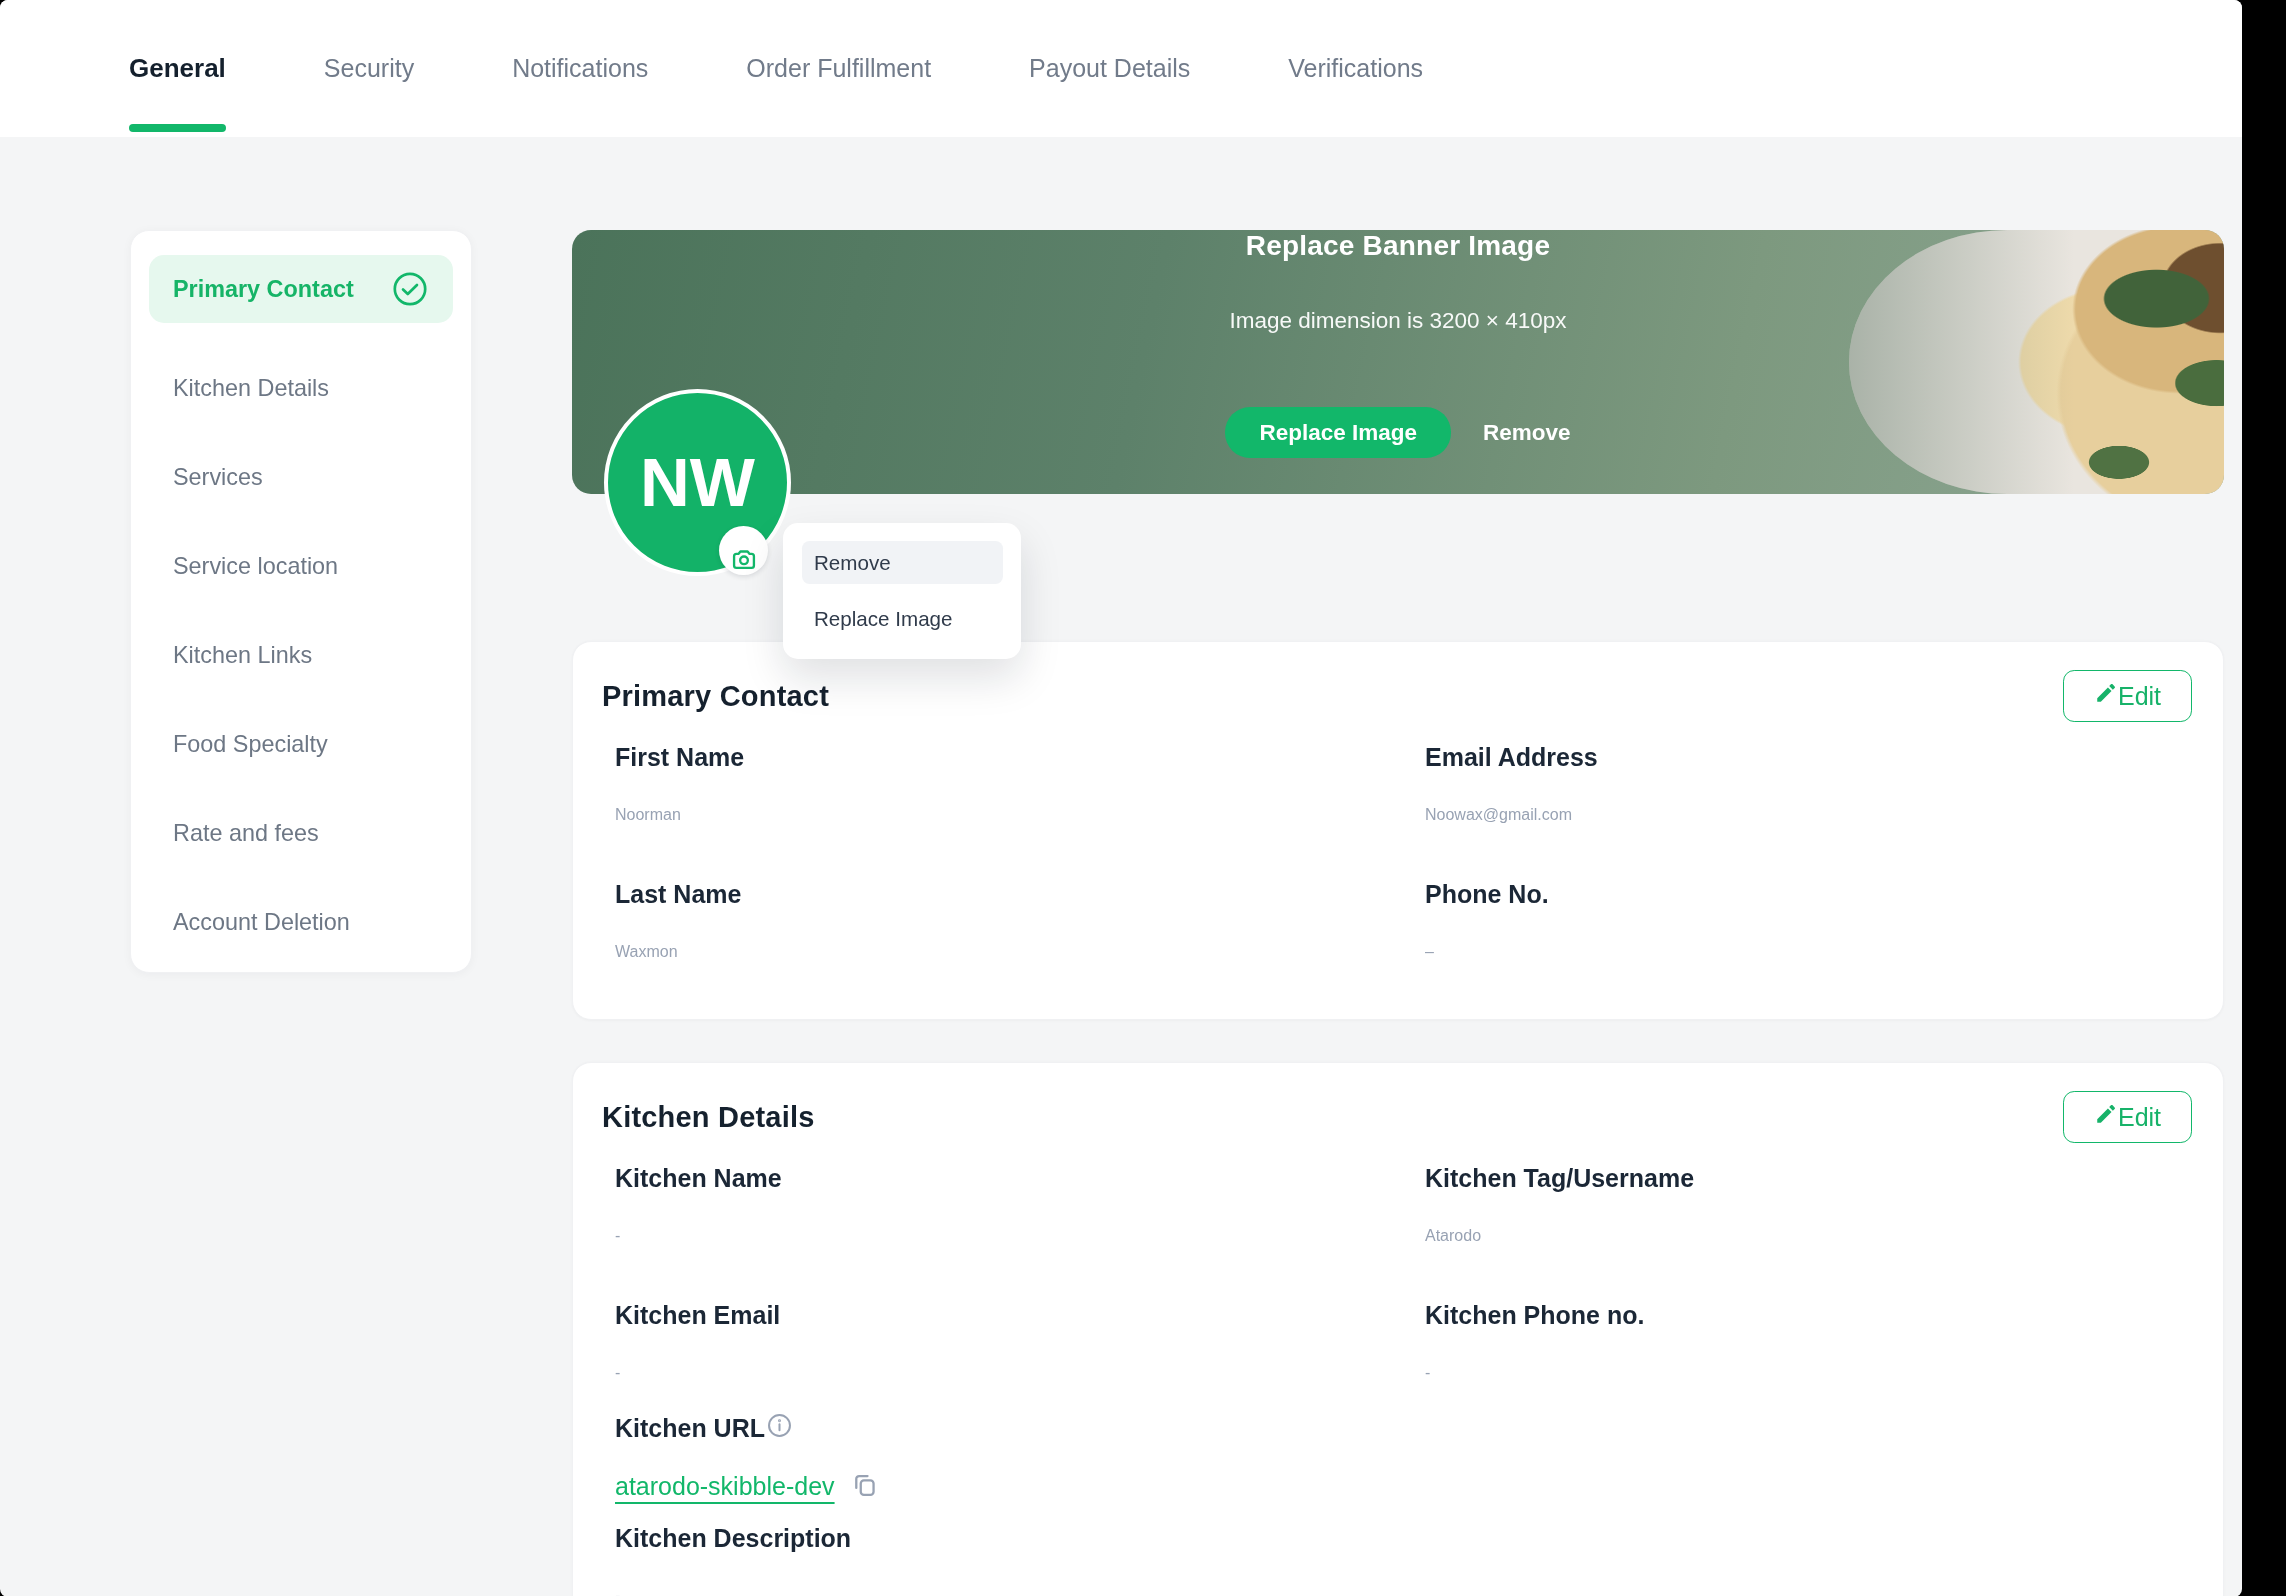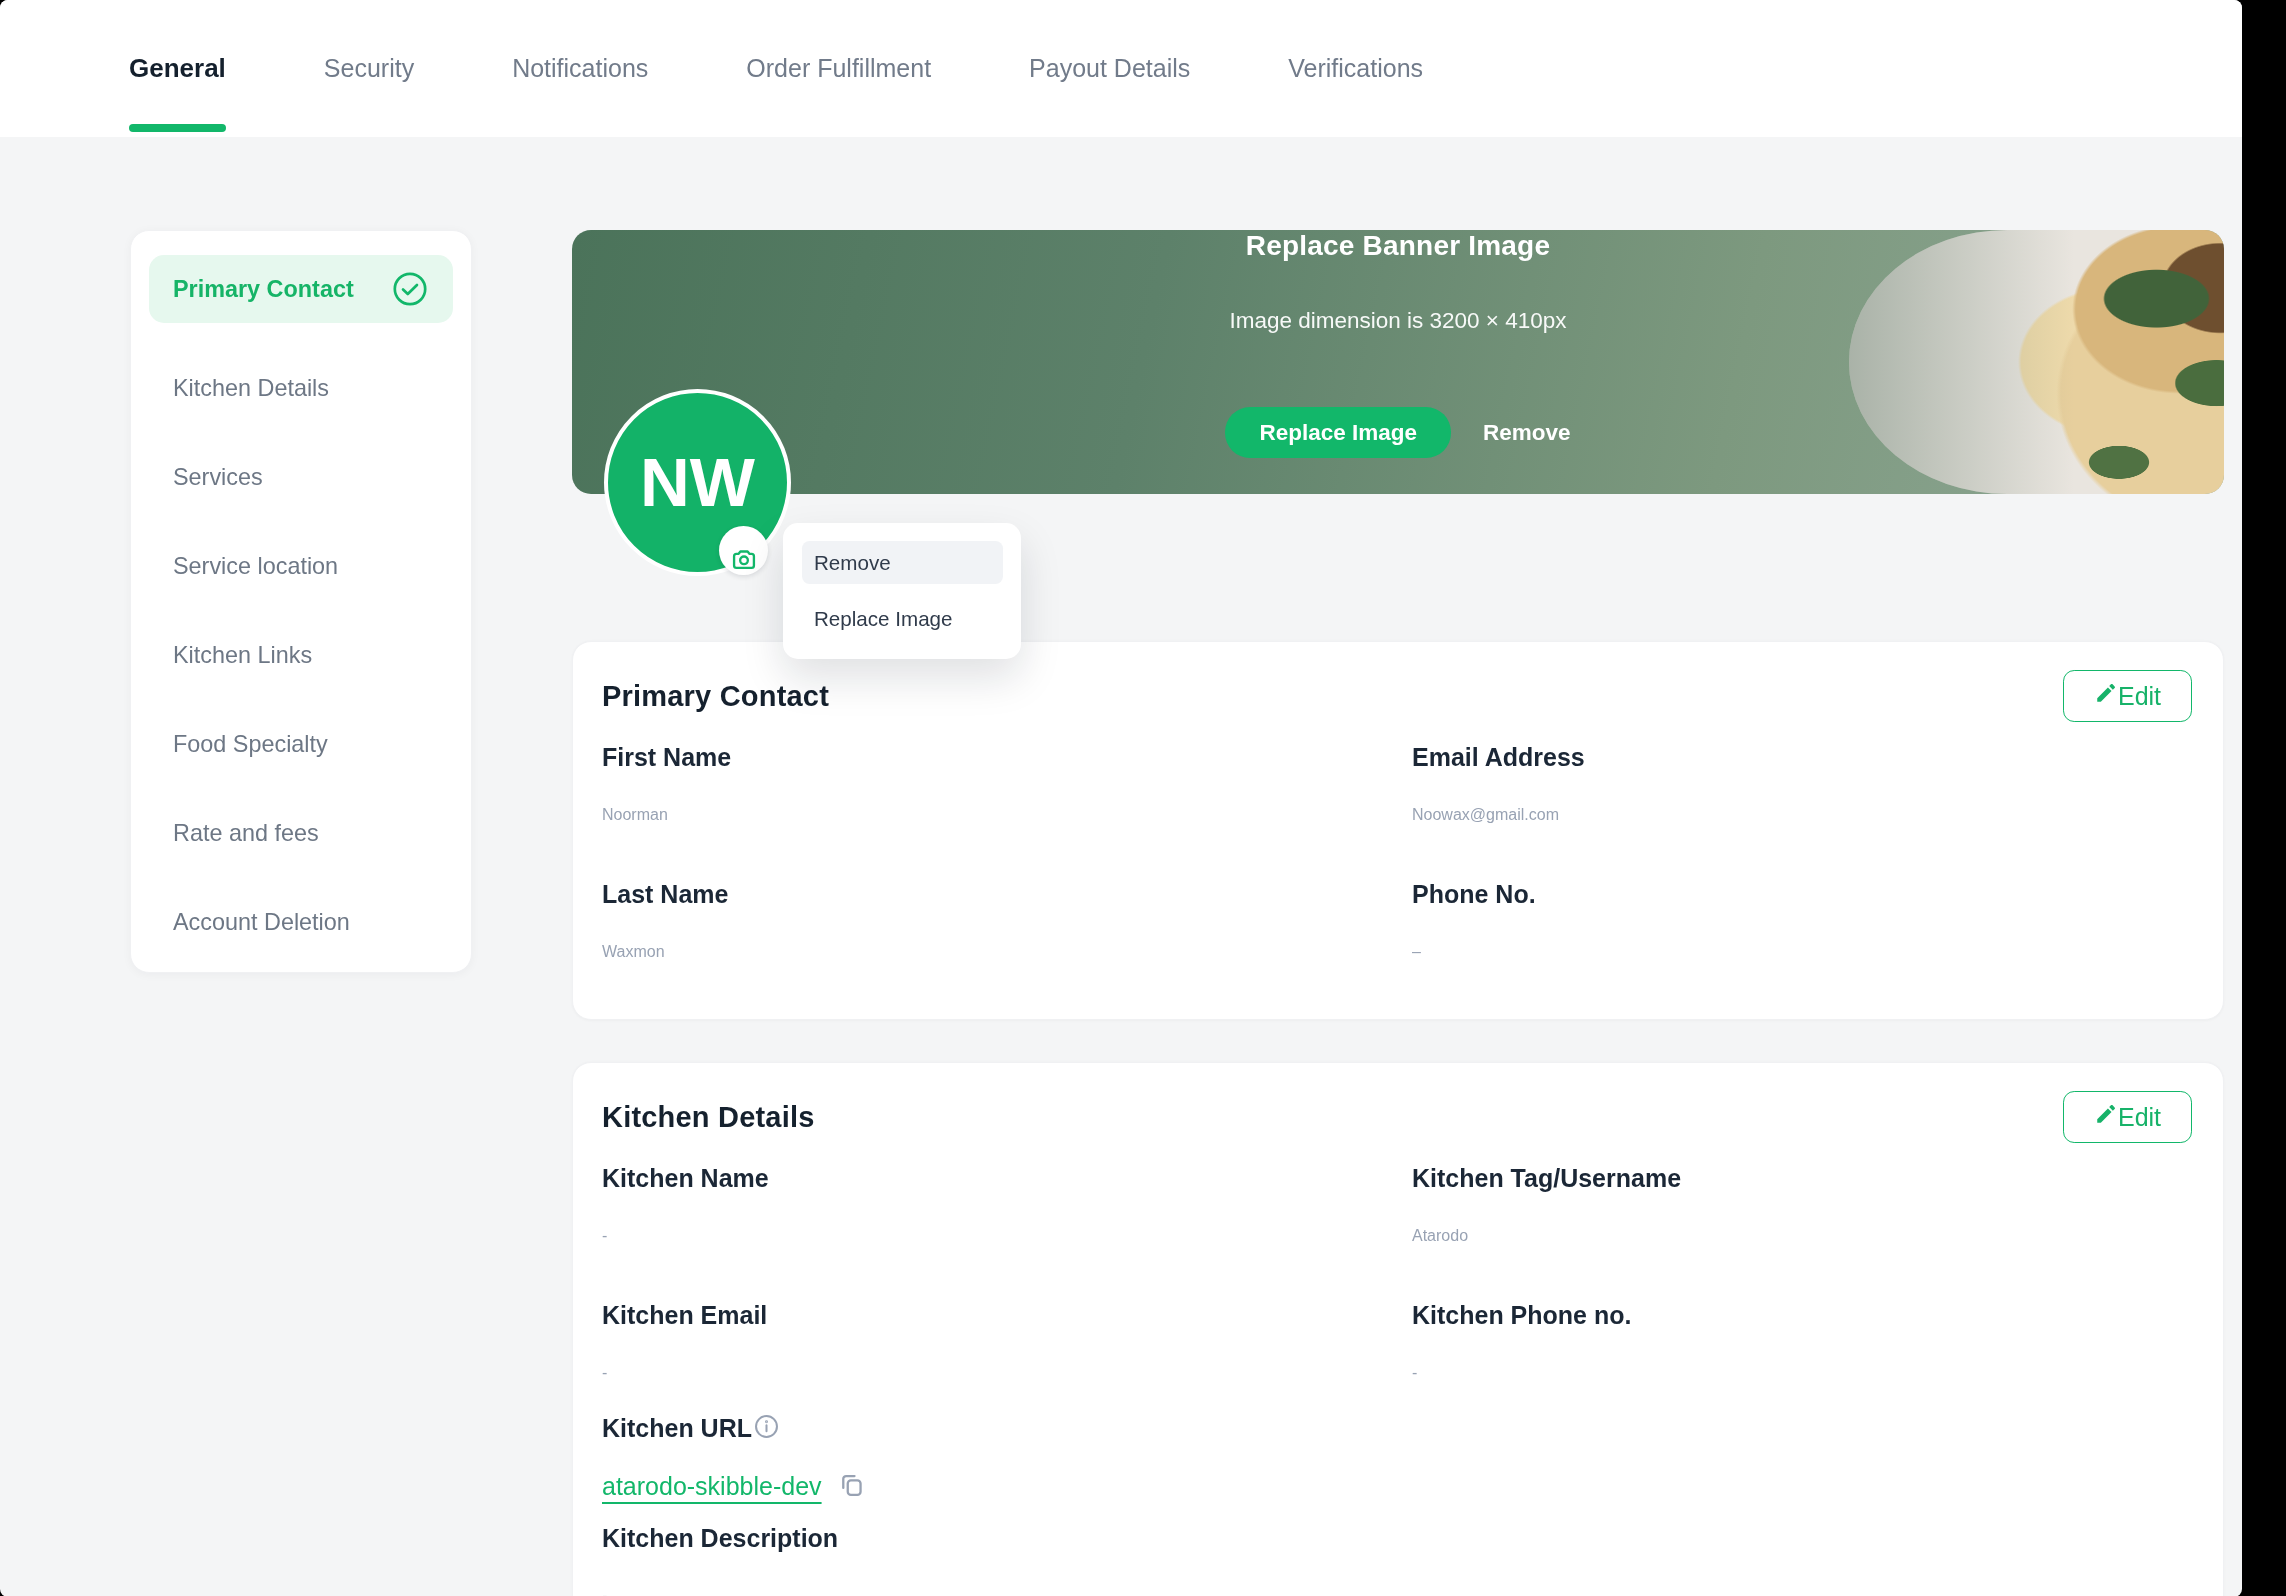--- a/index.html
+++ b/index.html
@@ -52,22 +52,22 @@
   .dd-item + .dd-item{margin-top:13px;}
 
   
   .card{position:absolute;left:0;width:1652px;background:#fff;border:0.9px solid #f0f1f3;border-radius:19px;padding:28px 31px 0 29px;box-shadow:0 0.9px 2.8px rgba(16,24,40,.03);}
   .card-primary{top:411px;height:379px;}
   .card-kitchen{top:832px;height:620px;}
   .card-head{display:flex;justify-content:space-between;align-items:center;}
   .card-title{font-size:29px;font-weight:700;color:#15212e;letter-spacing:0.2px;}
   .btn-edit{width:129px;height:52px;border:1.9px solid #12b76a;border-radius:11.2px;color:#17b269;font-size:25px;display:flex;align-items:center;justify-content:center;gap:0;cursor:pointer;background:#fff;}
   .fields{display:grid;grid-template-columns:810px 1fr;margin-top:19px;}
-  .field{margin-bottom:47px;}
-  .label-row{display:flex;align-items:center;gap:1px;}
+  .field{margin-bottom:47px;margin-left:13px;}
+  .label-row{display:flex;align-items:flex-start;gap:1px;}
   .flabel{font-size:25px;line-height:32px;font-weight:600;color:#1b2736;}
   .fvalue{margin-top:26px;font-size:16px;line-height:32px;color:#98a2b3;}
   .card-kitchen .field:nth-child(3),.card-kitchen .field:nth-child(4){margin-bottom:22.5px;}
   .card-kitchen .field:nth-child(5){margin-bottom:20.6px;grid-column:1;}
   .card-kitchen .field:nth-child(6){grid-column:1;margin-bottom:0;}
   .link-row{margin-top:26px;display:flex;align-items:center;gap:15px;text-align:right;}
   .kitchen-link{font-size:25px;line-height:32px;color:#12b76a;text-decoration:underline;text-underline-offset:6.6px;text-decoration-thickness:1.9px;cursor:pointer;}
 </style>
 </head>
 <body>

